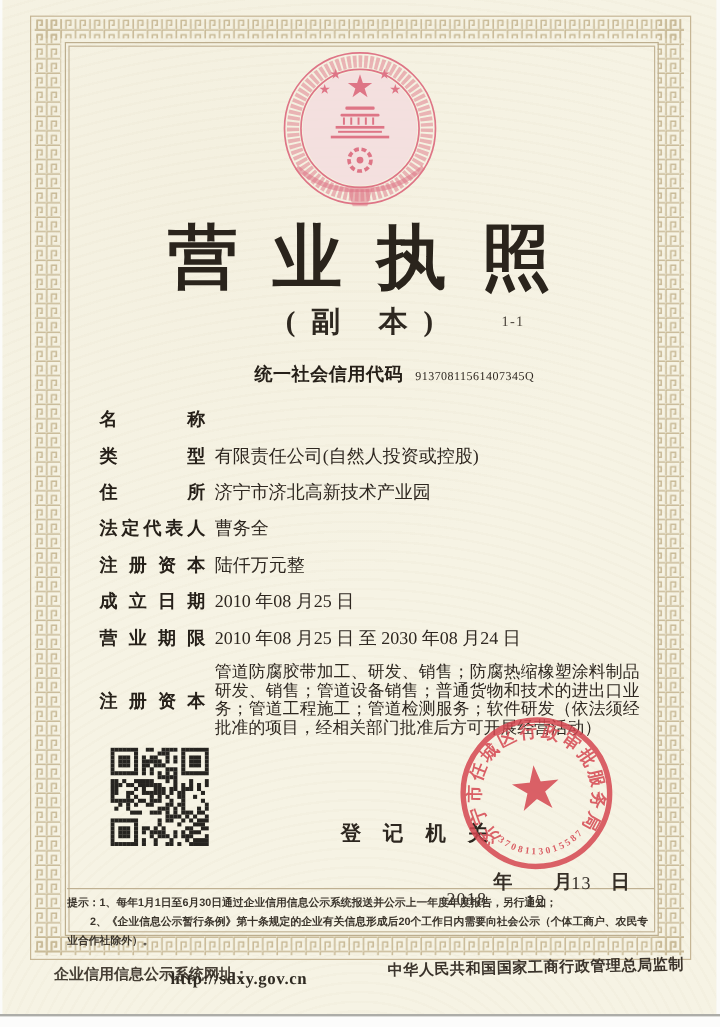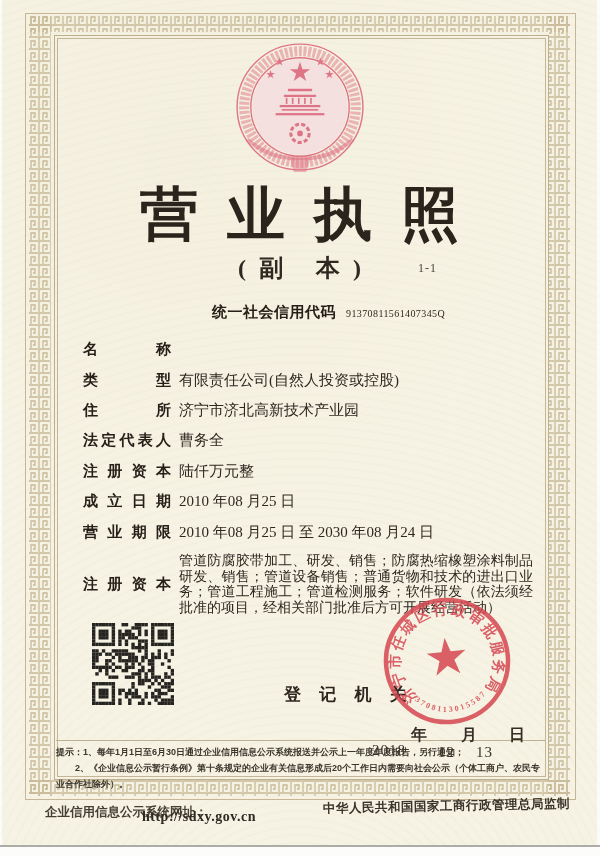--- a/index.html
+++ b/index.html
@@ -71,21 +71,21 @@
   .reg-label{
     position:absolute;left:282px;top:683px;font-size:17px;letter-spacing:7px;
     color:#2c261f;font-weight:bold;font-family:"Liberation Serif","DejaVu Serif",serif;
   }
   .seal{position:absolute;left:378px;top:594px;opacity:.84;transform:rotate(-6deg);}
   .seal text{font-family:"Liberation Serif","DejaVu Serif",serif;font-weight:bold;}
   
   .date-label{position:absolute;top:725px;font-size:16px;color:#352e26;font-weight:bold;}
   .dl-year{left:409px;} .dl-month{left:459px;} .dl-day{left:507px;}
   .date-num{position:absolute;font-size:15px;color:#36302a;letter-spacing:1px;}
-  .dn-year{left:370px;top:742px;} .dn-month{left:436px;top:744px;} .dn-day{left:474px;top:744px;}
+  .dn-year{left:370px;top:742px;} .dn-month{left:436px;top:744px;} .dn-day{left:474px;top:729px;}
   
   .notes{
     position:absolute;left:54px;top:744px;width:489px;
     font-family:"Liberation Sans","DejaVu Sans",sans-serif;font-weight:bold;
     font-size:9px;line-height:16px;color:#3b352c;
   }
   .notes .l2{text-indent:19px;}
   .foot-label{
     position:absolute;left:43px;top:804px;font-size:12.5px;font-weight:bold;color:#453e34;
   }

